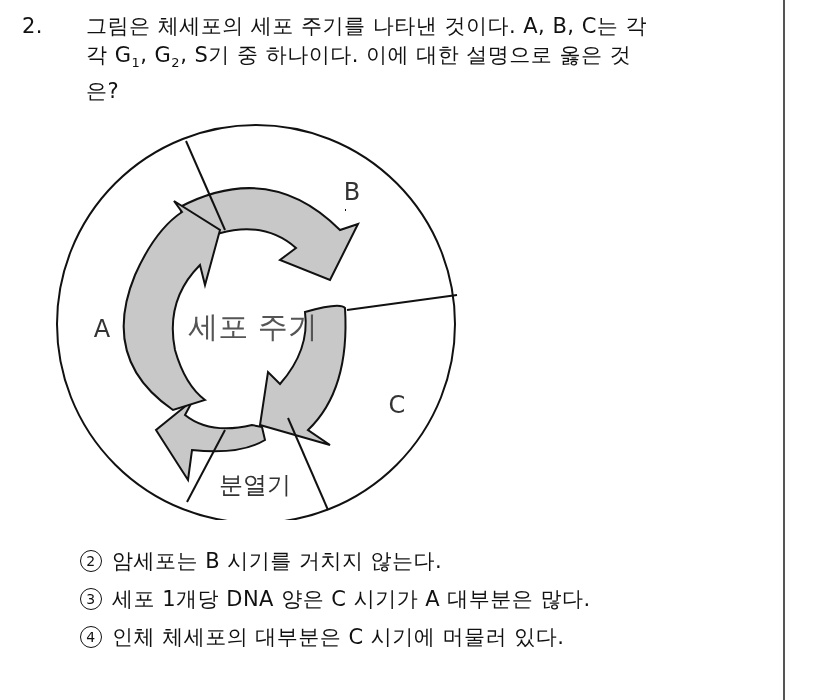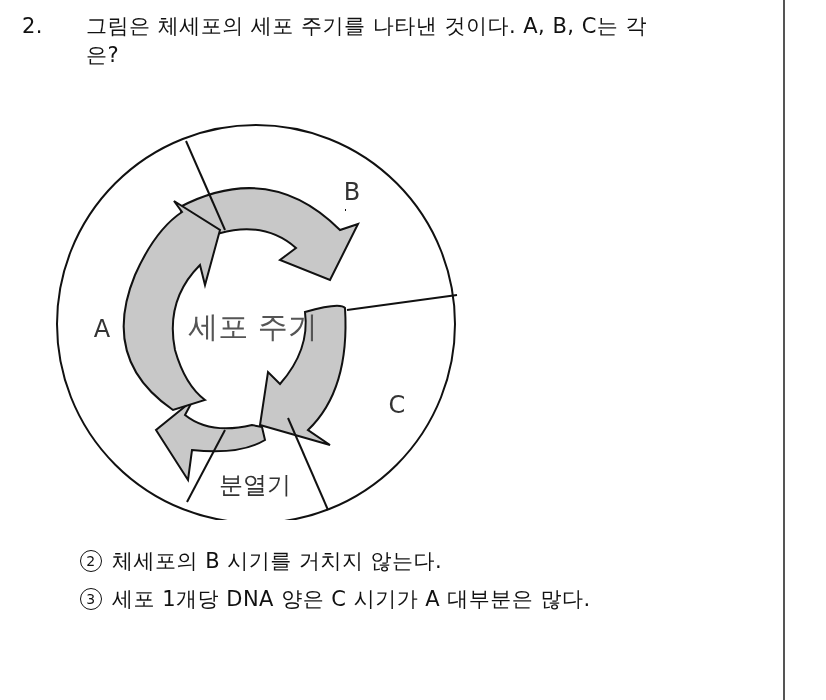--- a/index.html
+++ b/index.html
@@ -17,20 +17,21 @@
   </style>
 </head>
 <body>
 
 <div class="vline"></div>
 
 <div class="question">
   <span class="qnum">2.</span>
   <div class="qtext">
     <div>그림은 체세포의 세포 주기를 나타낸 것이다. A, B, C는 각</div>
+    <div><span>각 G</span><sub>1</sub><span>, G</span><sub>2</sub><span>, S기 중 하나이다. 이에 대한 설명으로 옳은 것</span></div>
     <div>은?</div>
   </div>
 </div>
 
 <div class="figure">
   <svg width="480" height="420" viewBox="0 0 480 420">
 
     <circle cx="216" cy="224" r="199" fill="#fff" stroke="#111" stroke-width="2"></circle>
 
     <g fill="#c8c8c8" stroke="#111" stroke-width="2">
@@ -53,15 +54,16 @@
     </g>
     <text x="213" y="237" font-size="30" text-anchor="middle" fill="#555" font-family="DejaVu Sans, sans-serif">세포 주기</text>
     <text x="62" y="237" font-size="24" text-anchor="middle" fill="#333" font-family="DejaVu Sans, sans-serif">A</text>
     <text x="312" y="100" font-size="24" text-anchor="middle" fill="#333" font-family="DejaVu Sans, sans-serif">B</text>
     <text x="357" y="313" font-size="24" text-anchor="middle" fill="#333" font-family="DejaVu Sans, sans-serif">C</text>
     <text x="215" y="393" font-size="24" text-anchor="middle" fill="#333" font-family="DejaVu Sans, sans-serif">분열기</text>
   </svg>
 </div>
 
 <div class="options">
-  <div class="option"><span class="optnum">2</span><span>체세포의 B 시기를 거치지 않는다.</span></div>
+  <div class="option"><span class="optnum">2</span><span>암세포는 B 시기를 거치지 않는다.</span></div>
   <div class="option"><span class="optnum">3</span><span>세포 1개당 DNA 양은 C 시기가 A 대부분은 많다.</span></div>
+  <div class="option"><span class="optnum">4</span><span>인체 체세포의 대부분은 C 시기에 머물러 있다.</span></div>
 </div>
 
 </body></html>

